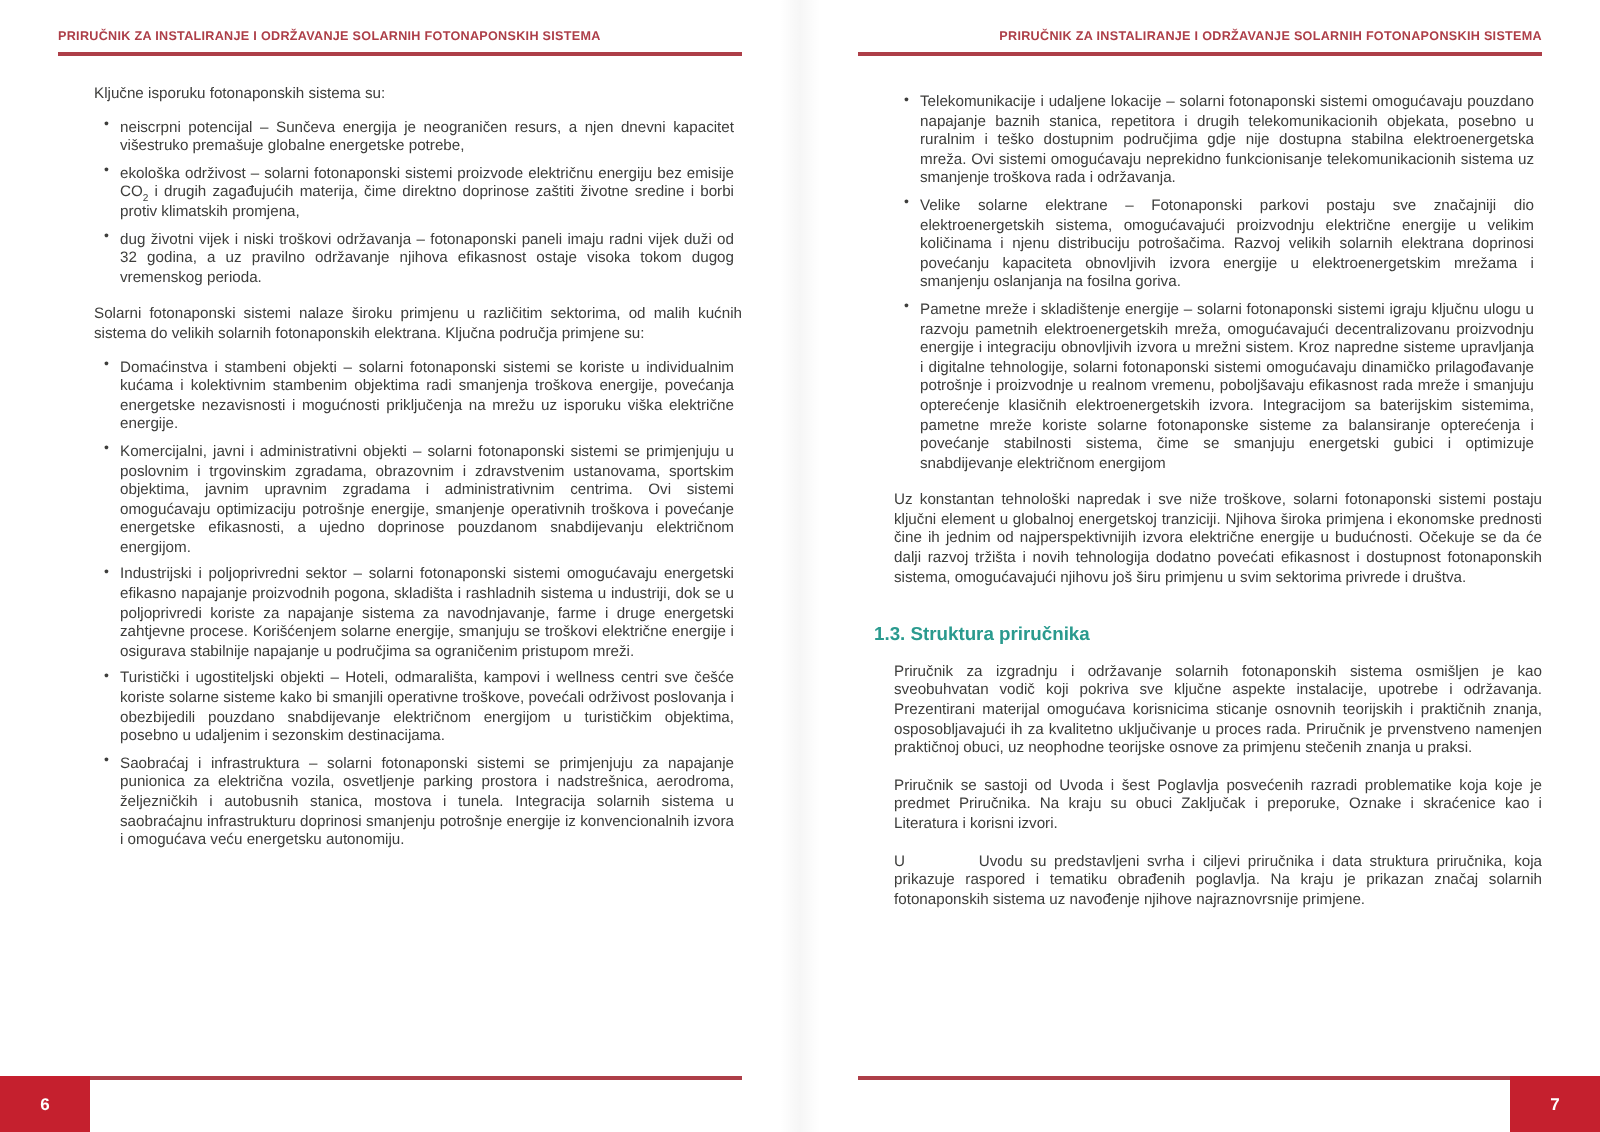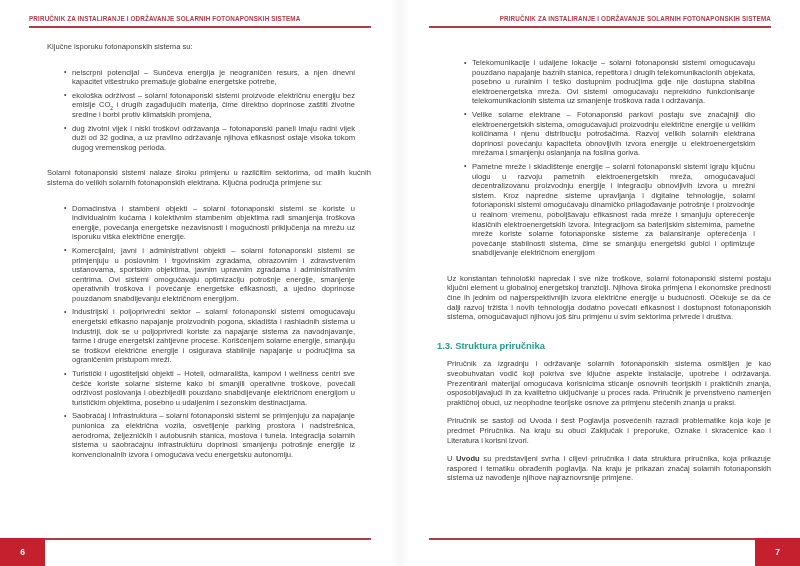--- a/index.html
+++ b/index.html
@@ -23,26 +23,26 @@
     white-space:nowrap;}
   .page.right .running-head{text-align:right;}
   .head-rule{position:absolute;top:25.5px;left:29px;right:29px;height:2px;background:var(--red);}
 
   .body{position:absolute;top:42px;left:47px;right:29px;color:var(--ink);
     font-size:7.6px;line-height:9.6px;text-align:justify;
     text-justify:inter-word;hyphens:none;}
   .body p{margin:0;}
   p.intro{margin:0 0 7px 0;}
   p.para{margin:9px 0 7px 0;}
-  ul.bullets{margin:16px;padding:0;list-style:none;}
+  ul.bullets{margin:4px;padding:0;list-style:none;}
   ul.bullets li{position:relative;padding-left:9px;margin-bottom:4px;}
   ul.bullets li::before{content:"\2022";position:absolute;left:1px;top:-0.5px;
     font-size:7px;color:var(--ink);}
   sub{font-size:5px;line-height:0;}
-  b{font-weight:bold;}
+  b{font-weight:normal;margin-left:33px;}
 
   .section-heading{color:var(--teal);font-size:9.4px;font-weight:bold;
     margin:19px 0 9px -10px;text-align:left;}
   .section-paras p{margin:0 0 9px 0;}
 
   .foot-rule{position:absolute;bottom:26px;height:2px;background:var(--red);}
   .page.left .foot-rule{left:45px;right:29px;}
   .page.right .foot-rule{left:29px;right:45px;}
   .page-num-box{position:absolute;bottom:0;width:45px;height:28px;
     background:var(--footer-red);color:#fff;font-size:8.5px;font-weight:bold;

